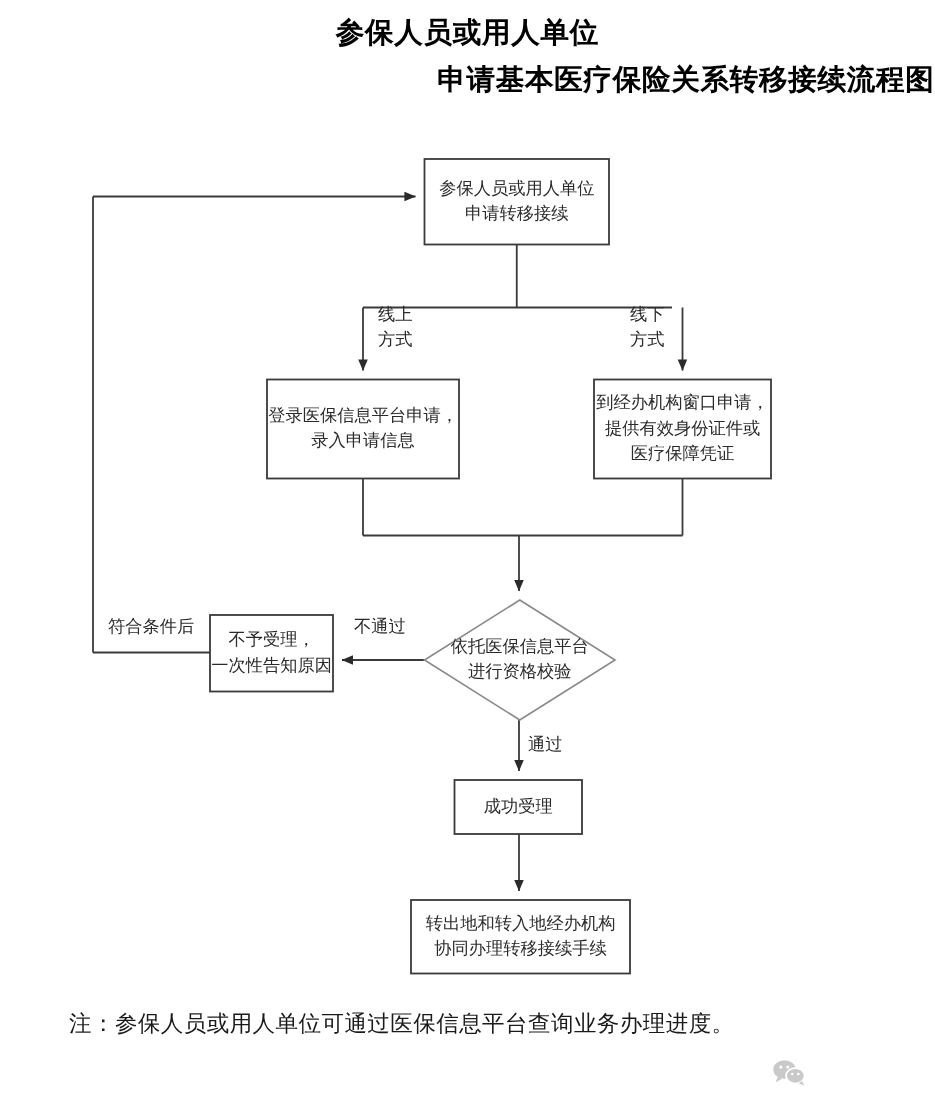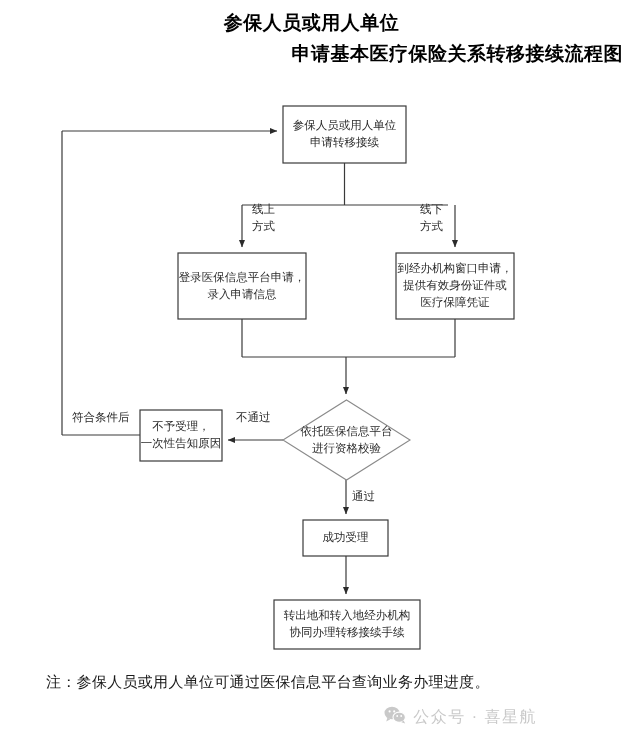--- a/index.html
+++ b/index.html
@@ -189,16 +189,15 @@
         <ellipse cx="8" cy="7" rx="7.5" ry="6.2" fill="#c9c9c9"></ellipse>
         <polygon points="3.5,11.5 2.2,15.5 6.4,13.2" fill="#c9c9c9"></polygon>
         <circle cx="5.6" cy="5.4" r="1.05" fill="#ffffff"></circle>
         <circle cx="10.2" cy="5.4" r="1.05" fill="#ffffff"></circle>
         <ellipse cx="15.2" cy="11.2" rx="6.2" ry="5.1" fill="#c9c9c9" stroke="#ffffff" stroke-width="1.1"></ellipse>
         <polygon points="19.6,14.6 21.2,17.6 17.4,16.2" fill="#c9c9c9"></polygon>
         <circle cx="13.2" cy="10" r="0.9" fill="#ffffff"></circle>
         <circle cx="17.2" cy="10" r="0.9" fill="#ffffff"></circle>
       </svg>
     </span>
-    <span class="watermark-text">公众号 · 喜星航</span>
   </div>
 
 </div>
 
 </body></html>

